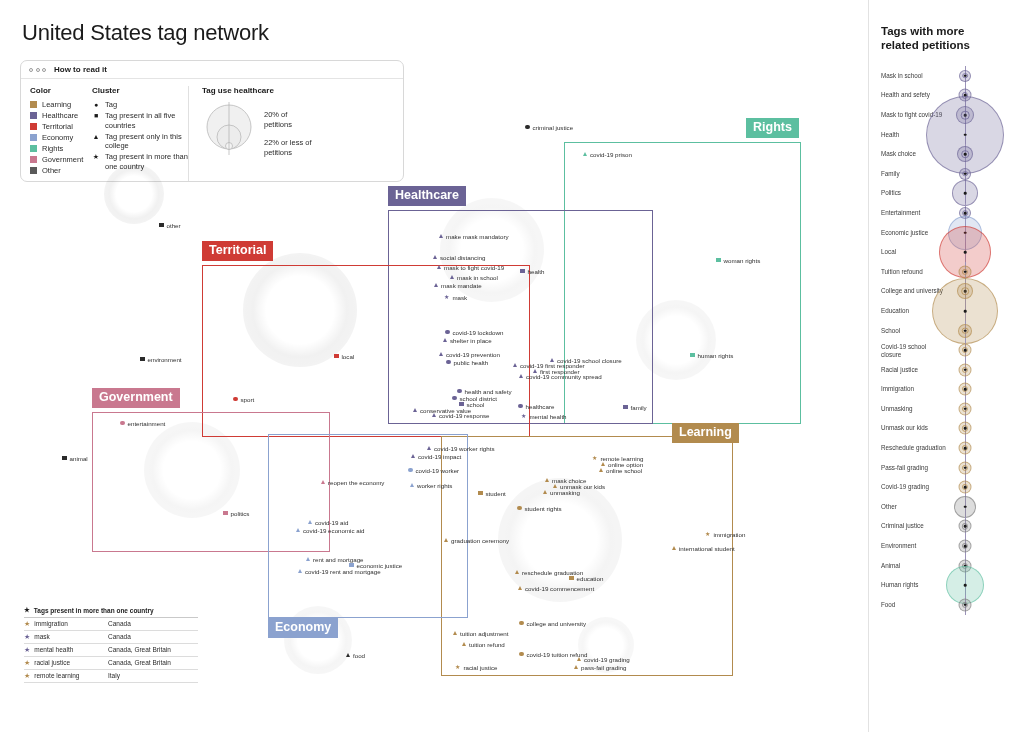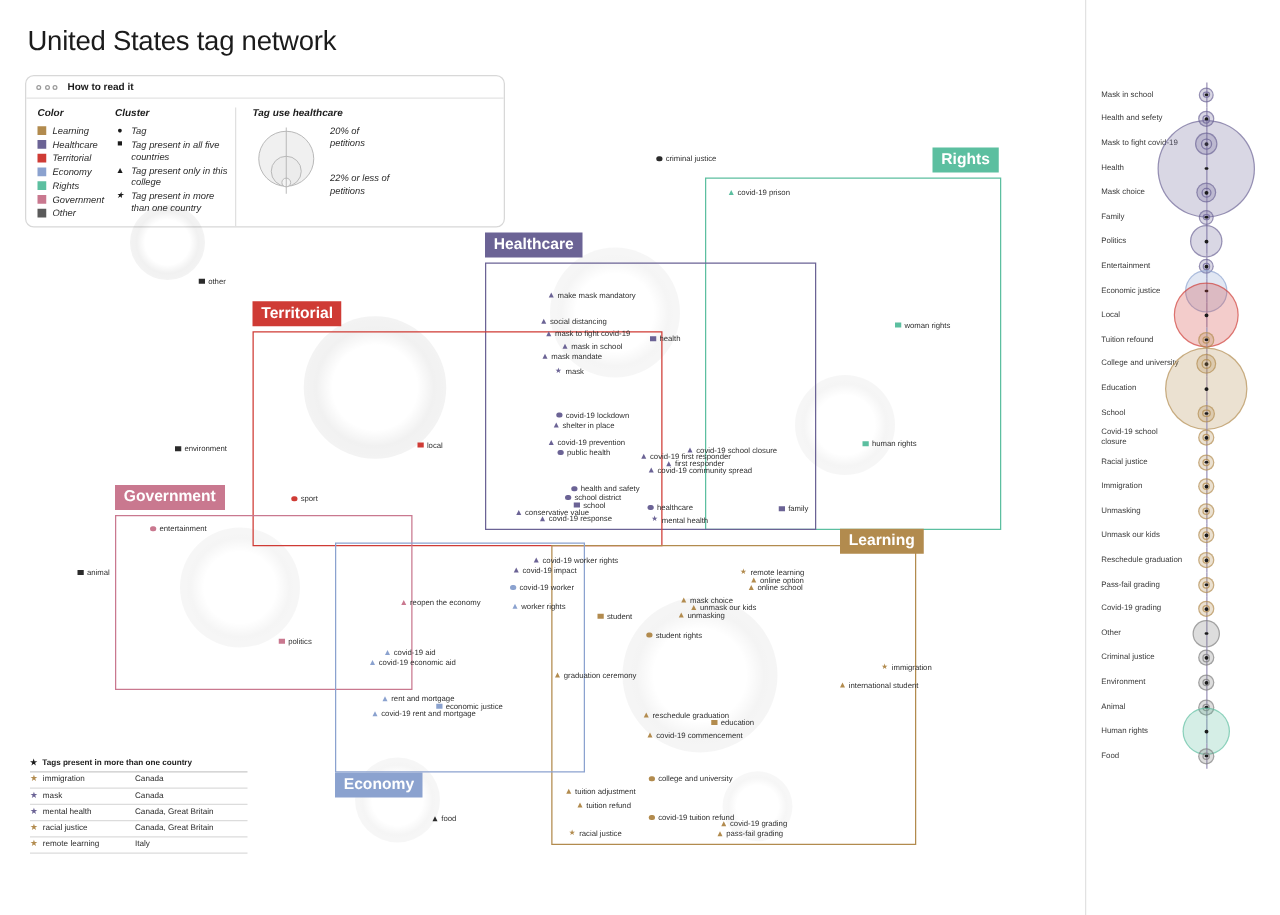--- a/index.html
+++ b/index.html
@@ -26,41 +26,41 @@
     background: #fff;
   }
   .legend-head {
     height: 18px; border-bottom: 1px solid #e4e4e4;
     display: flex; align-items: center; padding-left: 8px; gap: 8px;
   }
   .dots { display: flex; gap: 2.5px; }
   .dots i { width: 4px; height: 4px; border-radius: 50%; border: 1px solid #9a9a9a; display: block; }
   .legend-head-label { font-size: 8px; font-weight: bold; color: #1b1b1b; }
 
-  .legend-body { display: flex; padding: 7px 9px 0 9px; position: relative; height: 102px; font-style: italic; }
+  .legend-body { display: flex; padding: 7px 9px 0 9px; position: relative; height: 102px; }
   .legend-col { position: relative; }
   .lc-title { font-size: 8px; font-weight: bold; color: #1b1b1b; margin-bottom: 5px; }
   .lc-row { display: flex; align-items: flex-start; gap: 5px; margin-bottom: 1.5px; font-size: 7.5px; color: #2b2b2b; line-height: 9.5px; }
   .swatch { width: 7px; height: 7px; display: block; margin-top: 1px; flex: none; }
   .glyph { width: 8px; text-align: center; font-size: 7px; line-height: 9.5px; color: #1b1b1b; flex: none; }
 
   .col-color { width: 62px; }
   .col-shapes { width: 96px; }
   .col-density { width: 78px; }
   .col-freq { width: 125px; padding-left: 13px; border-left: 1px solid #e0e0e0; }
 
   .density-row { display: flex; gap: 6px; align-items: flex-start; }
   .density-blob {
     width: 13px; height: 13px; flex: none; border-radius: 50%;
     background: radial-gradient(circle, rgba(0,0,0,0.10) 0%, rgba(0,0,0,0.05) 55%, rgba(0,0,0,0) 72%);
   }
   .freq-wrap { display: flex; gap: 8px; }
   .freq-svg { flex: none; }
   .freq-labels { font-size: 7.5px; color: #2b2b2b; line-height: 9.5px; position: relative; width: 58px; }
-  .freq-top { position: absolute; top: 0px; }
+  .freq-top { position: absolute; top: 10px; }
   .freq-bot { position: absolute; top: 38px; }
 
   
   .network { position: absolute; left: 0; top: 0; width: 868px; height: 732px; }
   .region-box { position: absolute; border: 1px solid; background: transparent; }
   .region-label {
     position: absolute; color: #fff; font-size: 12.5px; font-weight: bold;
     padding: 3px 7px 4px 7px; white-space: nowrap; line-height: 13px;
   }
   .blob { position: absolute; border-radius: 50%; }
@@ -511,20 +511,21 @@
           <span class="mc-name">
             <span class="mc-star" style="color:#b28b4e">★</span>
             <span>remote learning</span>
           </span>
           <span>Italy</span>
         </div>
       </div>
   </div>
 
   <div class="sidebar">
+    <div class="sb-title">Tags with more related petitions</div>
     <div class="sb-rows" id="sb-rows">
         <div class="sb-row">
           <div class="sb-axis"></div>
           <div class="sb-bubble" style="width: 12px; height: 12px; background: rgba(107, 99, 149, 0.26); border: 0.8px solid rgba(107, 99, 149, 0.62);"></div>
           <div class="sb-bubble" style="width: 5.7px; height: 5.7px; background: transparent; border: 0.9px solid rgba(107, 99, 149, 0.75);"></div>
           <div class="sb-dot"></div>
           <div class="sb-label">Mask in school</div>
         </div>
         <div class="sb-row">
           <div class="sb-axis"></div>

